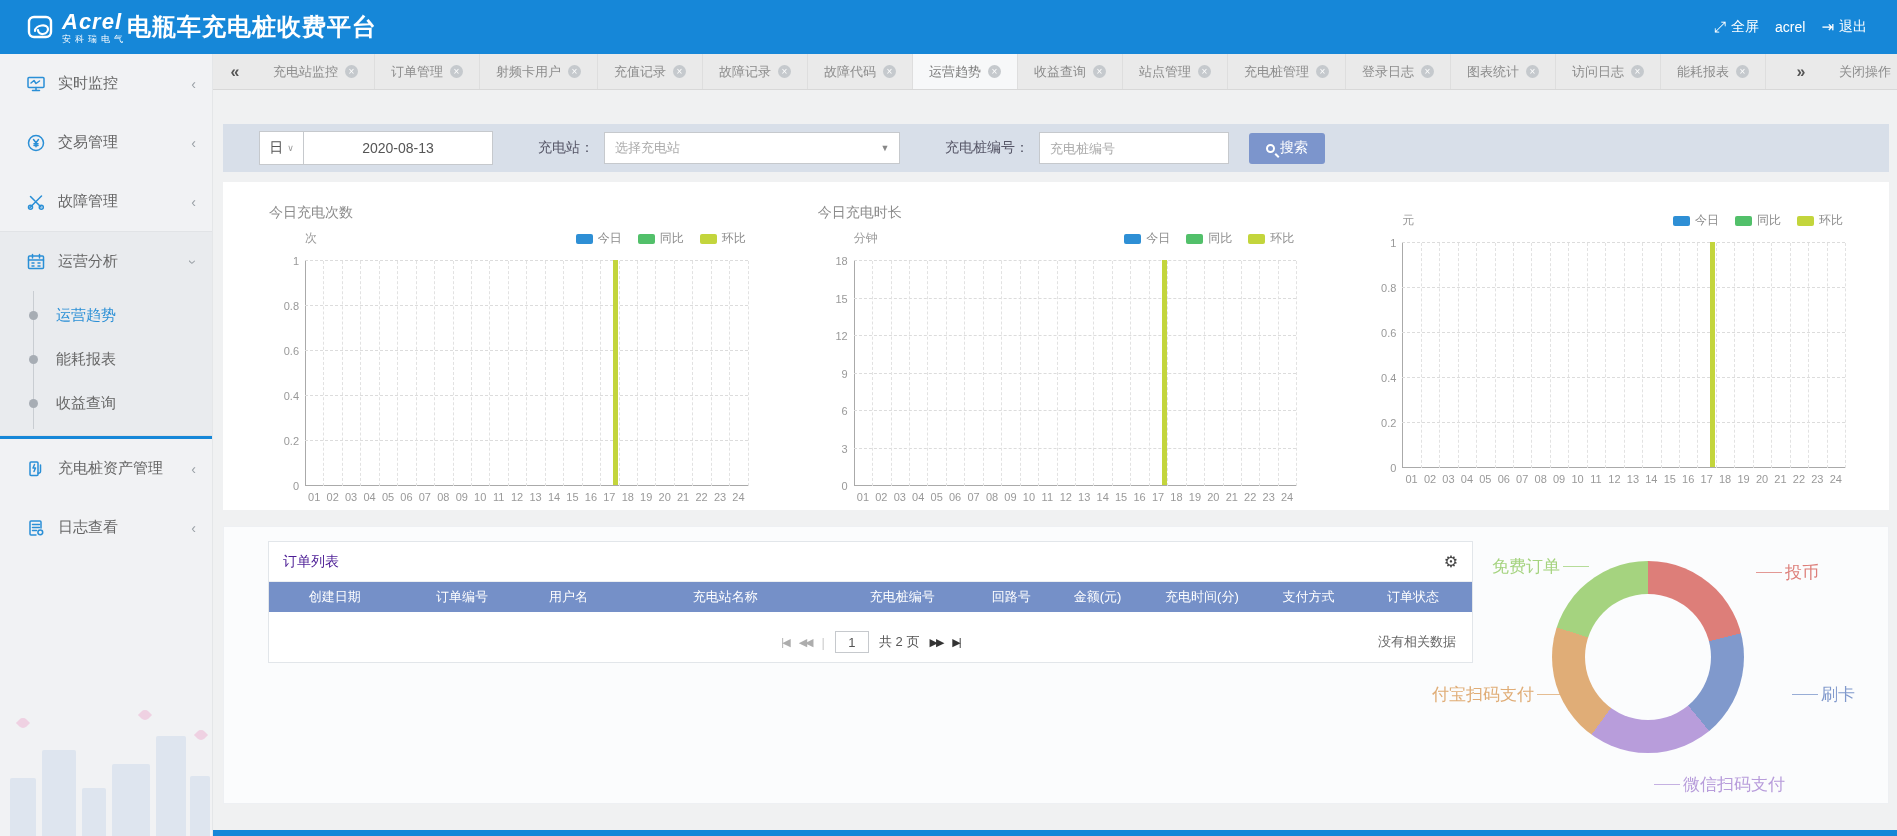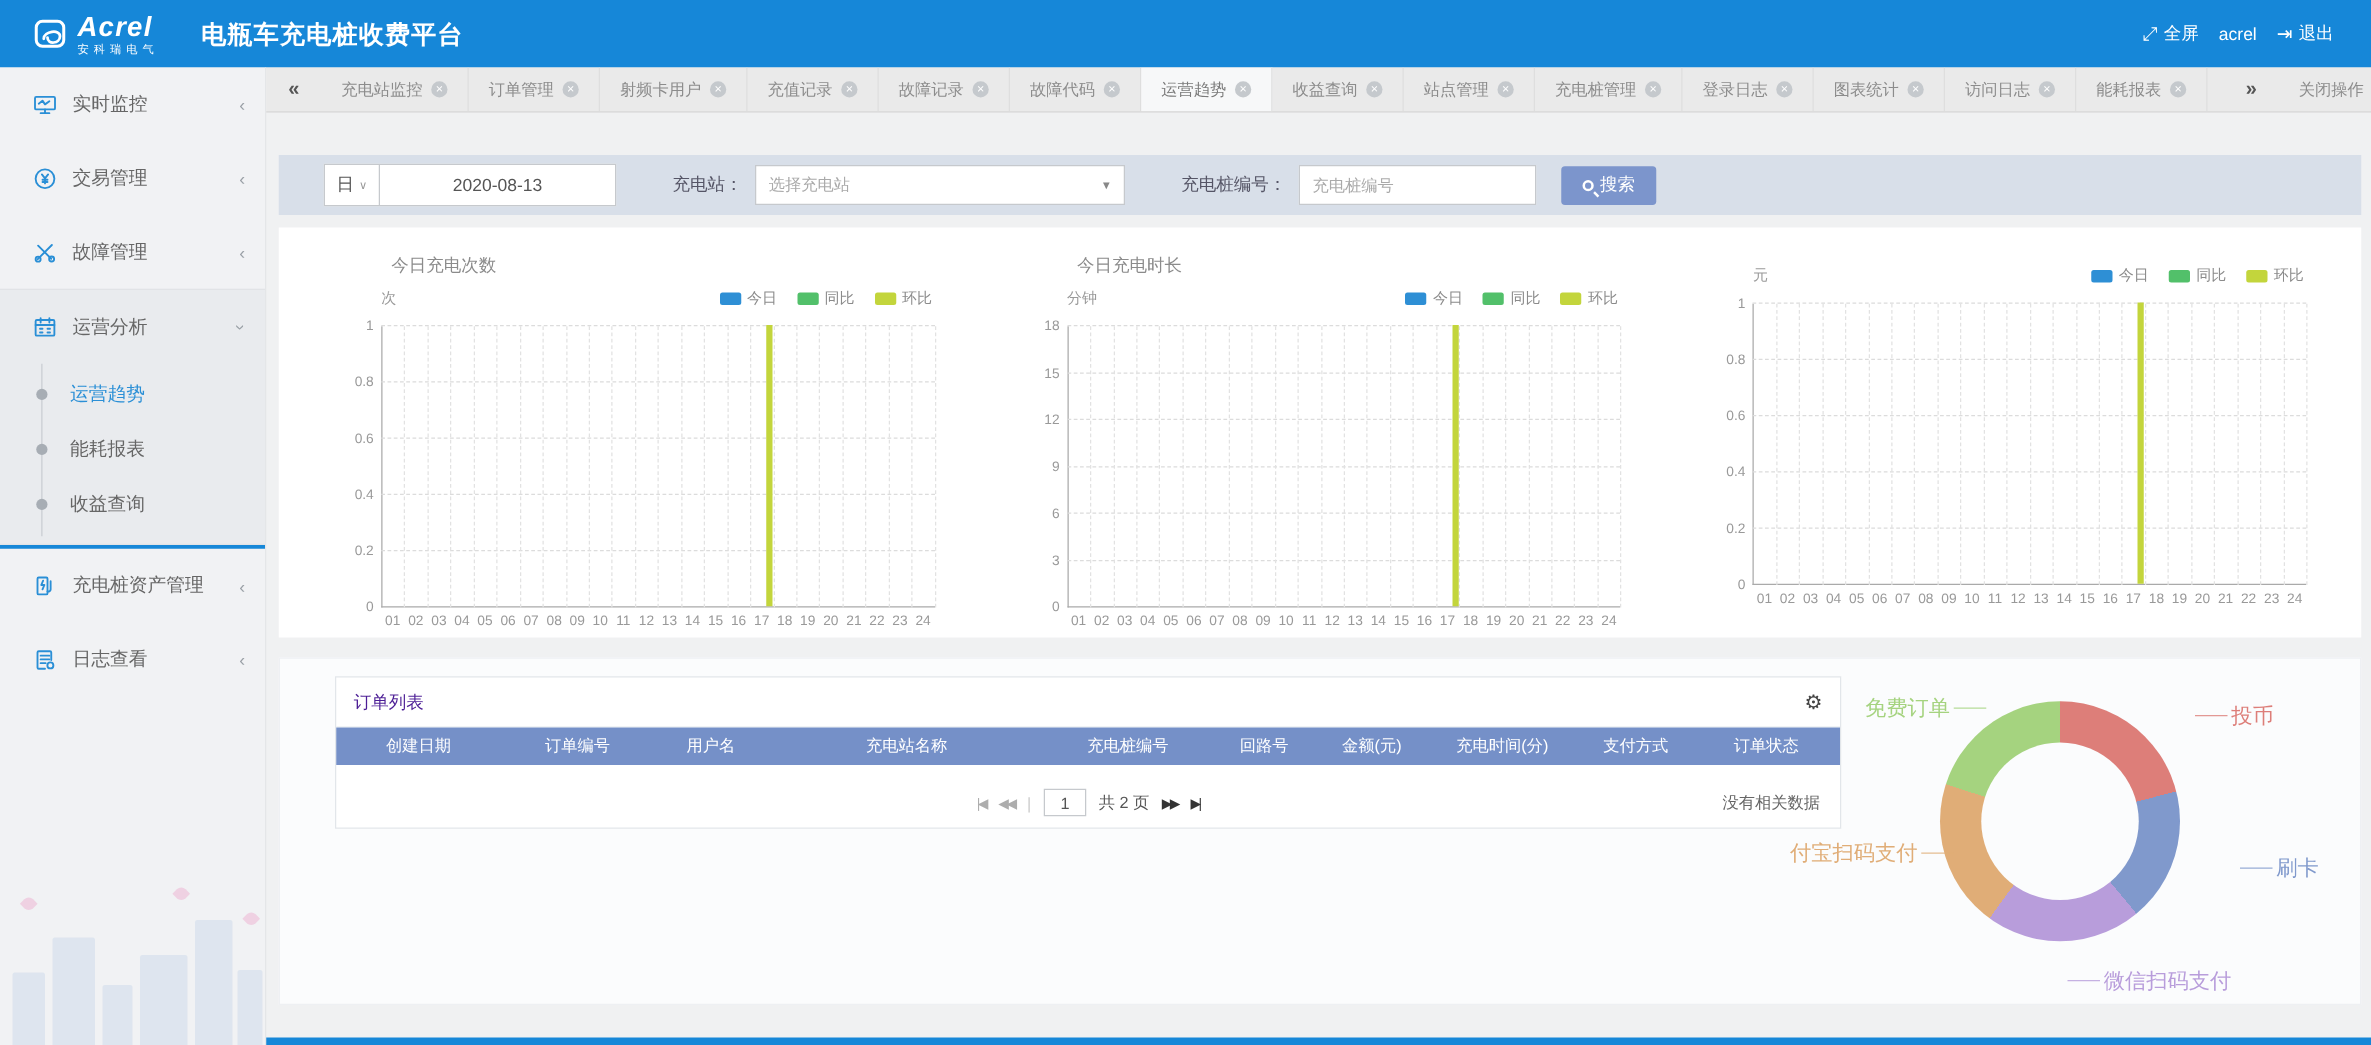--- a/index.html
+++ b/index.html
@@ -5,21 +5,21 @@
   *{margin:0;padding:0;box-sizing:border-box;}
   html,body{width:1897px;height:836px;overflow:hidden;background:#f0f1f2;
     font-family:"Liberation Sans","DejaVu Sans",sans-serif;color:#555;}
   
   .hdr{height:54px;background:#1687d8;display:flex;align-items:center;color:#fff;}
   .logo-wrap{display:flex;align-items:center;padding-left:26px;}
   .logo-mark{width:30px;height:30px;margin-right:6px;}
   .logo-txt{line-height:1;}
   .logo-name{font-size:22px;font-weight:bold;font-style:italic;letter-spacing:1px;}
   .logo-sub{font-size:9px;letter-spacing:4px;margin-top:2px;}
-  .app-title{font-size:20px;font-weight:bold;margin-left:34px;letter-spacing:1px;}
+  .app-title{font-size:24px;font-weight:bold;letter-spacing:1px;}
   .hdr-right{margin-left:auto;display:flex;align-items:center;gap:16px;padding-right:30px;font-size:14px;}
   .hdr-item{display:flex;align-items:center;gap:5px;cursor:pointer;}
   .hdr-ic{font-size:15px;}
   
   .frame{display:flex;height:782px;}
   
   .sbar{width:213px;background:#f1f2f4;position:relative;flex:none;border-right:1px solid #e4e6e8;}
   .snav-item{height:59px;display:flex;align-items:center;padding-left:26px;position:relative;
     font-size:15px;color:#666;cursor:pointer;}
   .snav-item .sic{width:20px;height:20px;margin-right:12px;flex:none;}
@@ -73,21 +73,21 @@
   .ftext::placeholder{color:#aaa;}
   .searchbtn{margin-left:20px;width:76px;height:31px;border:0;border-radius:3px;background:#7c95cc;
     color:#fff;font-size:14px;display:flex;align-items:center;justify-content:center;gap:5px;cursor:pointer;
     font-family:inherit;}
   .mag{width:9px;height:9px;border:2px solid #fff;border-radius:50%;position:relative;display:inline-block;}
   .mag:after{content:"";position:absolute;width:2px;height:5px;background:#fff;left:8px;top:7px;
     transform:rotate(-45deg);}
   
   .chartspanel{background:#fff;margin-top:10px;padding:22px 40px 24px 46px;display:flex;gap:66px;}
   .chart{flex:1;min-width:0;}
-  .chart-title{font-size:14px;color:#8b8b8b;margin-left:44px;}
+  .chart-title{font-size:14px;color:#8b8b8b;}
   .chart-sub{display:flex;align-items:center;margin:8px 0 14px 0;}
   .chart-unit{font-size:12px;color:#9a9a9a;margin-left:36px;}
   .legend{margin-left:auto;display:flex;gap:16px;margin-right:6px;}
   .legend-item{display:flex;align-items:center;gap:5px;font-size:12px;color:#8b8b8b;cursor:pointer;}
   .swatch{width:17px;height:10px;border-radius:2px;display:inline-block;}
   .plot{position:relative;height:225px;margin-left:36px;margin-right:4px;}
   .axis-y{position:absolute;left:0;top:0;bottom:0;width:1px;background:#aaa;}
   .axis-x{position:absolute;left:0;right:0;bottom:0;height:1px;background:#aaa;}
   .hline{position:absolute;left:0;right:0;height:0;border-top:1px dashed #dcdcdc;}
   .vline{position:absolute;top:0;bottom:0;width:0;border-left:1px dashed #e2e2e2;}
@@ -629,21 +629,21 @@
               <i class="lead"></i>
           </div>
           <div class="donut-label" style="left: 352px; top: 26px; color: rgb(221, 126, 121);">
             <i class="lead"></i>
               <span>投币</span>
           </div>
           <div class="donut-label" style="left: 388px; top: 148px; color: rgb(128, 153, 204);">
             <i class="lead"></i>
               <span>刷卡</span>
           </div>
-          <div class="donut-label" style="left: 28px; top: 136px; color: rgb(224, 173, 119);">
+          <div class="donut-label" style="left: 28px; top: 148px; color: rgb(224, 173, 119);">
             <span>付宝扫码支付</span>
               <i class="lead"></i>
           </div>
           <div class="donut-label" style="left: 250px; top: 238px; color: rgb(184, 157, 219);">
             <i class="lead"></i>
               <span>微信扫码支付</span>
           </div>
         </div>
       </div>
     </div>

